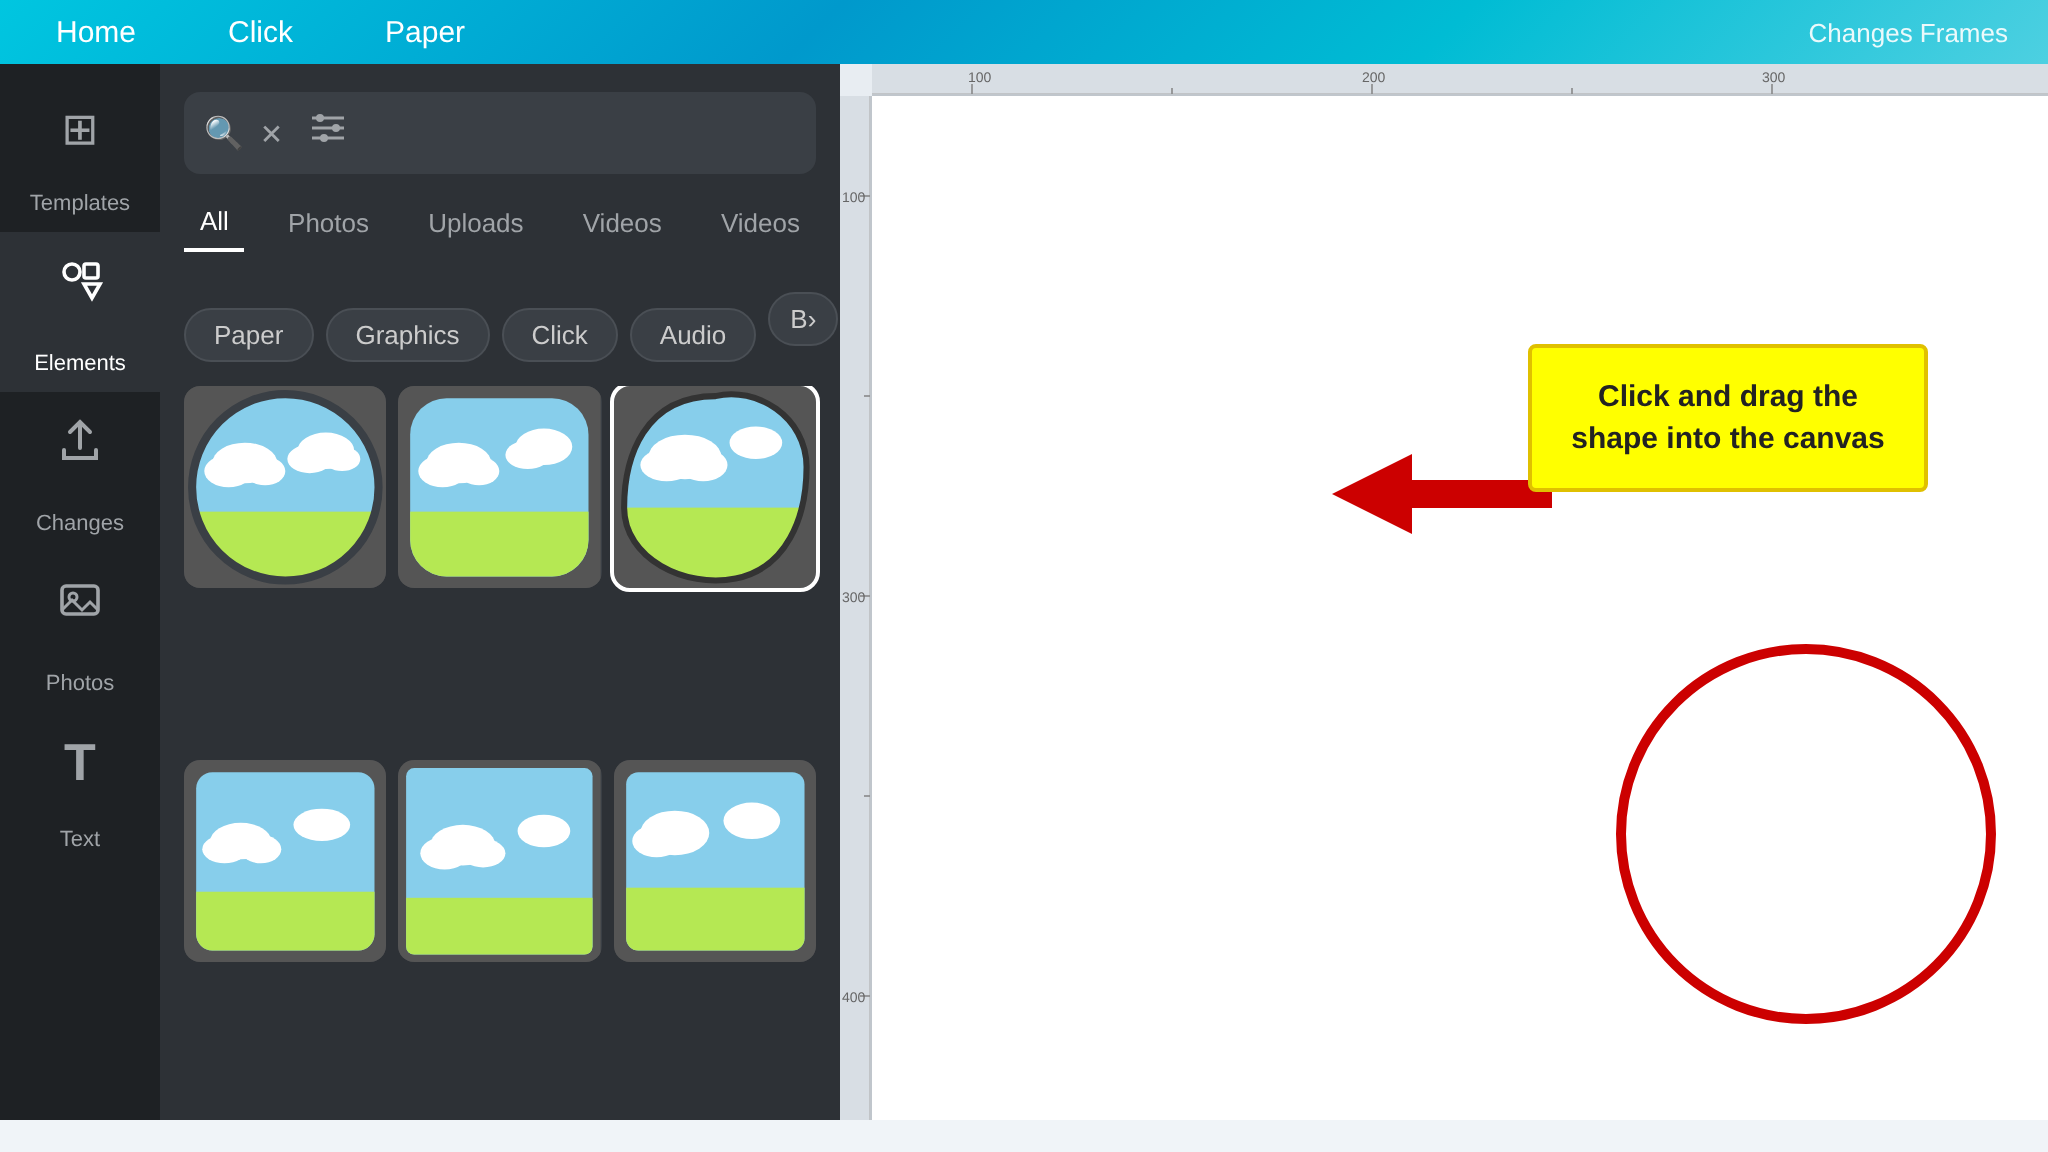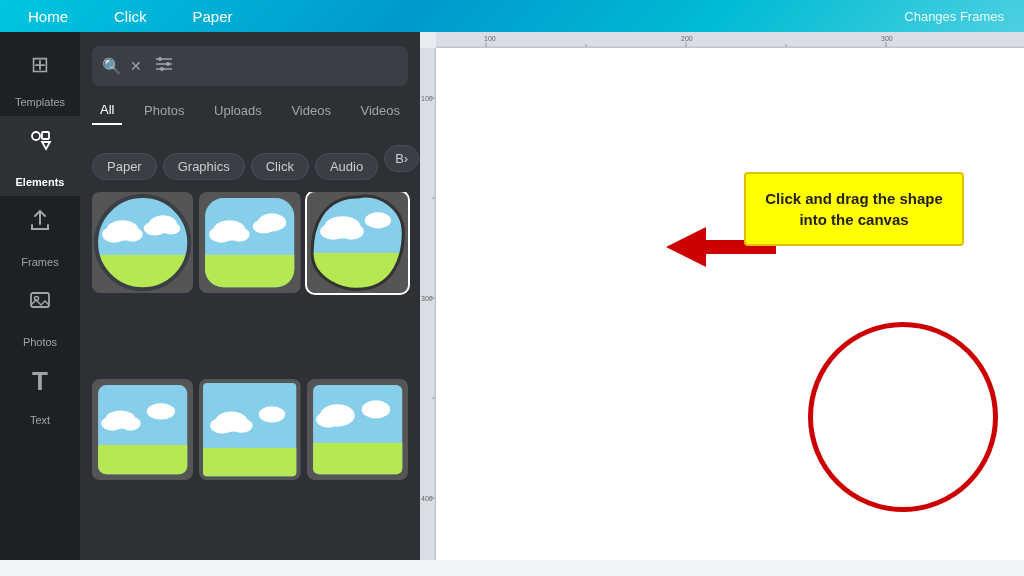--- a/index.html
+++ b/index.html
@@ -59,21 +59,21 @@
       flex-direction: column;
       align-items: center;
       justify-content: center;
       width: 100%;
       padding: 12px 4px 8px;
       cursor: pointer;
       color: #a0a4a8;
       font-size: 11px;
       gap: 4px;
     }
-    .sidebar-item.active { background: #2d3136; color: #fff; font-weight: bold; }
+    .sidebar-item.active { background: #2d3136; color: #fff; }
     .sidebar-icon {
       font-size: 22px;
       line-height: 1;
     }
     .sidebar-label {
       font-size: 11px;
       text-align: center;
       margin-top: 16px;
     }
 
@@ -243,21 +243,21 @@
 
     
     .annotation-box {
       position: absolute;
       right: 60px;
       top: 140px;
       background: #ffff00;
       border: 2px solid #e0c000;
       border-radius: 4px;
       padding: 14px 16px;
-      width: 220px;
+      width: 200px;
       font-size: 15px;
       font-weight: bold;
       color: #222;
       text-align: center;
       line-height: 1.4;
       z-index: 10;
     }
 
     
     .red-circle {
@@ -299,21 +299,21 @@
       </span>
       <span class="sidebar-label">Elements</span>
     </div>
     <div class="sidebar-item">
       <span class="sidebar-icon">
         <svg width="24" height="24" viewBox="0 0 24 24" fill="none">
           <path d="M12 3 L12 16 M7 8 L12 3 L17 8" stroke="#a0a4a8" stroke-width="2" stroke-linecap="round"></path>
           <path d="M4 17 L4 21 L20 21 L20 17" stroke="#a0a4a8" stroke-width="2" stroke-linecap="round"></path>
         </svg>
       </span>
-      <span class="sidebar-label">Frames</span>
+      <span class="sidebar-label">Changes</span>
     </div>
     <div class="sidebar-item">
       <span class="sidebar-icon">
         <svg width="24" height="24" viewBox="0 0 24 24" fill="none">
           <rect x="3" y="5" width="18" height="14" rx="2" stroke="#a0a4a8" stroke-width="1.8"></rect>
           <circle cx="8.5" cy="10.5" r="2" stroke="#a0a4a8" stroke-width="1.5"></circle>
           <path d="M3 17 L8 12 L13 17 L17 13 L21 17" stroke="#a0a4a8" stroke-width="1.5" fill="none"></path>
         </svg>
       </span>
       <span class="sidebar-label">Photos</span>

